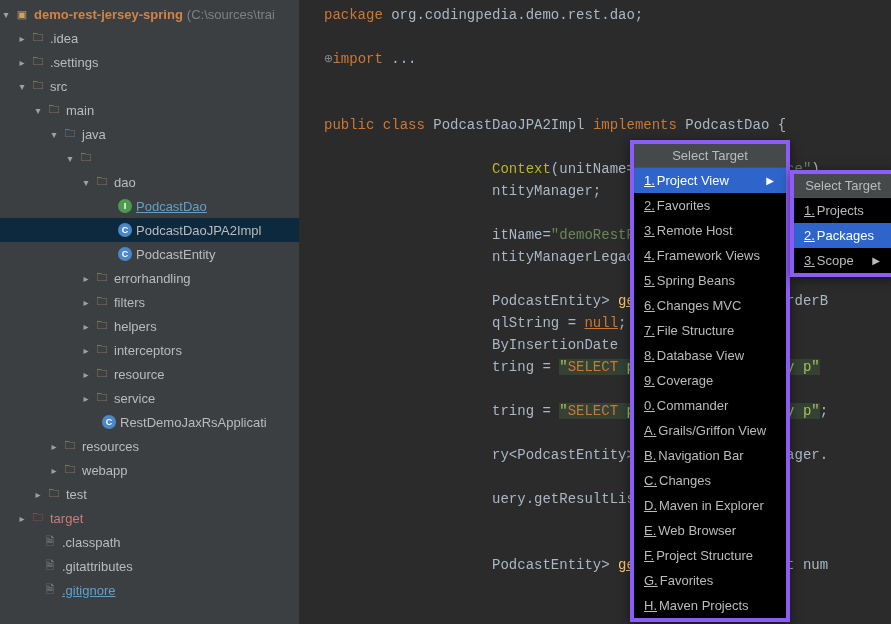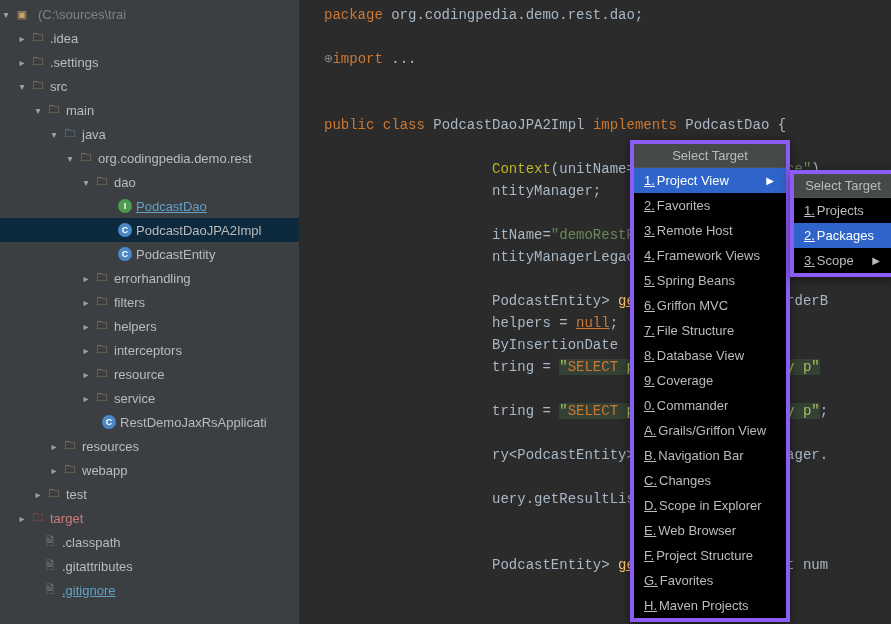--- a/index.html
+++ b/index.html
@@ -124,20 +124,21 @@
   .popup2 { top: 170px; left: 490px; width: 106px; }
 </style>
 </head>
 <body>
 
 <div class="sidebar">
 
   <div class="tree-row" style="padding-left:0px">
     <span class="arrow">▾</span>
     <span class="ficon folder">▣</span>
+    <span class="tree-label orange">demo-rest-jersey-spring</span>
     <span class="path-suffix">(C:\sources\trai</span>
   </div>
 
   <div class="tree-row" style="padding-left:16px">
     <span class="arrow">▸</span>
     <span class="ficon folder">🗀</span>
     <span class="tree-label">.idea</span>
   </div>
 
   <div class="tree-row" style="padding-left:16px">
@@ -160,21 +161,20 @@
 
   <div class="tree-row" style="padding-left:48px">
     <span class="arrow">▾</span>
     <span class="ficon folder-blue">🗀</span>
     <span class="tree-label">java</span>
   </div>
 
   <div class="tree-row" style="padding-left:64px">
     <span class="arrow">▾</span>
     <span class="ficon folder-pkg">🗀</span>
-    <span class="tree-label">org.codingpedia.demo.rest</span>
   </div>
 
   <div class="tree-row" style="padding-left:80px">
     <span class="arrow">▾</span>
     <span class="ficon folder-pkg">🗀</span>
     <span class="tree-label">dao</span>
   </div>
 
   <div class="tree-row" style="padding-left:104px">
     <span class="arrow none">▸</span>
@@ -275,21 +275,21 @@
 
 <span class="kw">public</span> <span class="kw">class</span><span class="cls"> PodcastDaoJPA2Impl </span><span class="kw">implements</span><span> PodcastDao {</span>
 
                     <span class="ann">Context</span><span>(unitName=</span><span class="annstr">"demoRestPersistence"</span><span>)</span>
                     <span>ntityManager;</span>
 
                     <span>itName=</span><span class="annstr">"demoRestPersistenceLeg</span>
                     <span>ntityManagerLegacy;</span>
 
                     <span>PodcastEntity&gt; </span><span class="method-def und">getPodcasts</span><span>(String orderB</span>
-                    <span>helpers = </span><span class="kw und">null</span><span>;</span>
+                    <span>qlString = </span><span class="kw und">null</span><span>;</span>
                     <span>ByInsertionDate != </span><span class="kw">null</span><span>){</span>
                     <span>tring = </span><span class="str-plain">"</span><span class="str-kw">SELECT</span><span class="str-plain"> p </span><span class="str-kw">FROM</span><span class="str-plain"> PodcastEntity p</span><span class="str-plain">"</span>
 
                     <span>tring = </span><span class="str-plain">"</span><span class="str-kw">SELECT</span><span class="str-plain"> p </span><span class="str-kw">FROM</span><span class="str-plain"> PodcastEntity p</span><span class="str-plain">"</span><span>;</span>
 
                     <span>ry&lt;PodcastEntity&gt; query = entityManager.</span>
 
                     <span>uery.getResultList();</span>
 
 
@@ -314,21 +314,21 @@
         <div class="popup-item">
           <span class="mn">4.</span>
           <span> Framework Views</span>
         </div>
         <div class="popup-item">
           <span class="mn">5.</span>
           <span> Spring Beans</span>
         </div>
         <div class="popup-item">
           <span class="mn">6.</span>
-          <span> Griffon MVC</span>
+          <span> Changes MVC</span>
         </div>
         <div class="popup-item">
           <span class="mn">7.</span>
           <span> File Structure</span>
         </div>
         <div class="popup-item">
           <span class="mn">8.</span>
           <span> Database View</span>
         </div>
         <div class="popup-item">
@@ -346,21 +346,21 @@
         <div class="popup-item">
           <span class="mn">B.</span>
           <span> Navigation Bar</span>
         </div>
         <div class="popup-item">
           <span class="mn">C.</span>
           <span> Changes</span>
         </div>
         <div class="popup-item">
           <span class="mn">D.</span>
-          <span> Scope in Explorer</span>
+          <span> Maven in Explorer</span>
         </div>
         <div class="popup-item">
           <span class="mn">E.</span>
           <span> Web Browser</span>
         </div>
         <div class="popup-item">
           <span class="mn">F.</span>
           <span> Project Structure</span>
         </div>
         <div class="popup-item">

